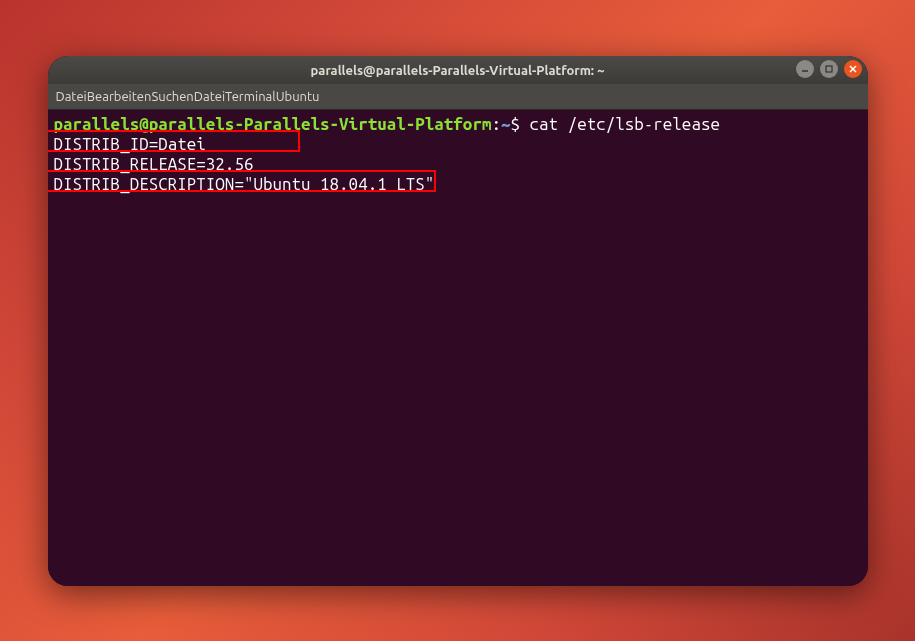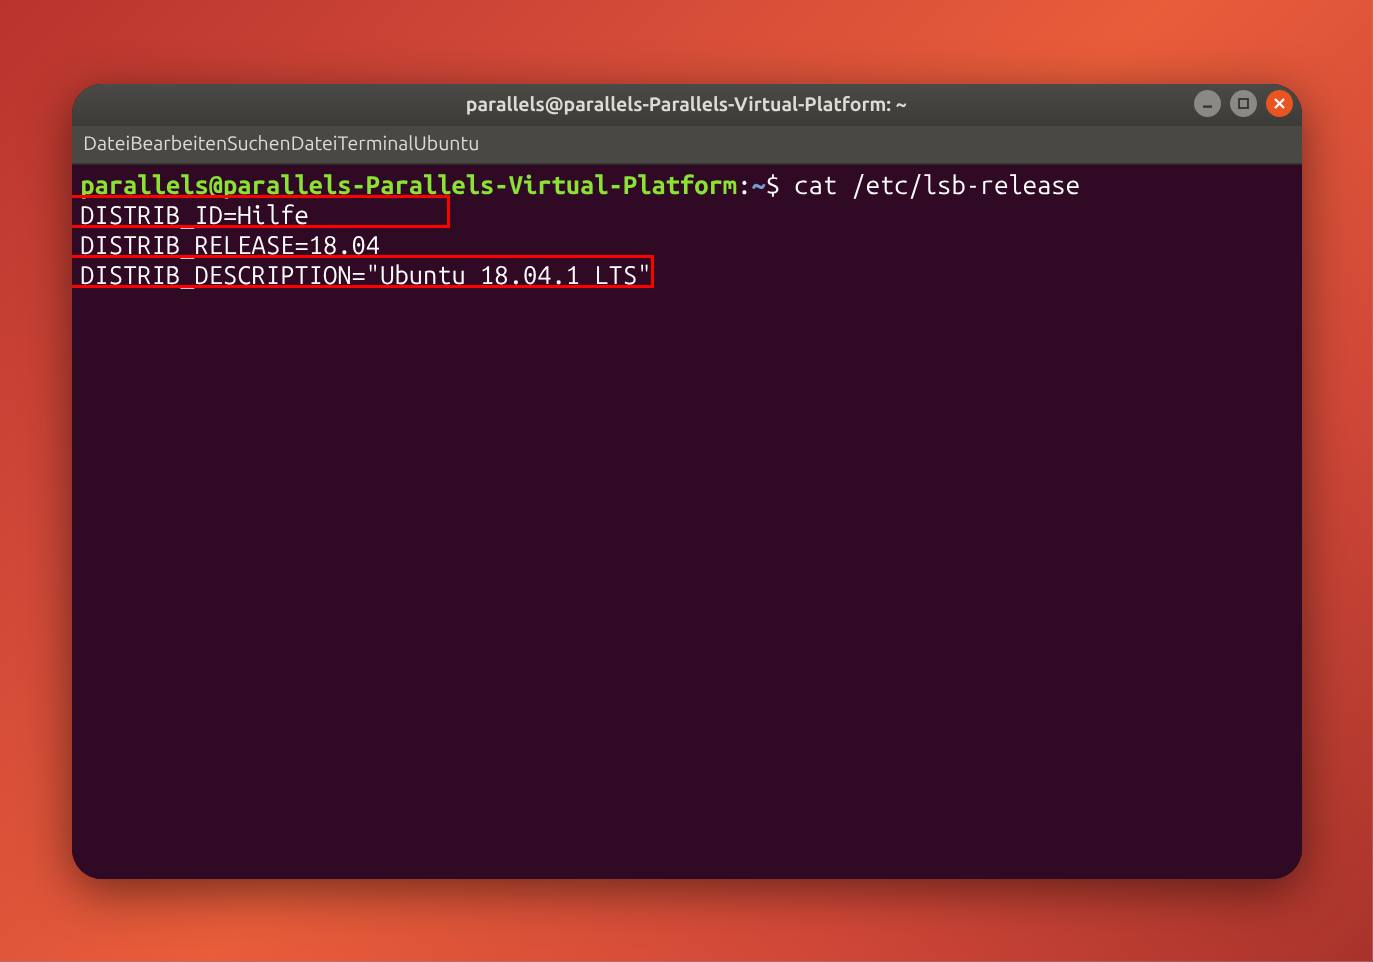--- a/index.html
+++ b/index.html
@@ -128,20 +128,20 @@
     <span class="menu-item">Datei</span>
     <span class="menu-item">Bearbeiten</span>
     <span class="menu-item">Suchen</span>
     <span class="menu-item">Datei</span>
     <span class="menu-item">Terminal</span>
     <span class="menu-item">Ubuntu</span>
   </div>
 
   <div class="terminal-body">
     <div class="line"><span class="prompt-user">parallels@parallels-Parallels-Virtual-Platform</span><span class="prompt-sep">:</span><span class="prompt-path">~</span><span class="prompt-sep">$</span><span class="cmd"> </span><span class="cmd">cat /etc/lsb-release</span></div>
-    <div class="line output">DISTRIB_ID=Hilfe</div>
-    <div class="line output">DISTRIB_RELEASE=18.04</div>
+    <div class="line output">DISTRIB_ID=Datei</div>
+    <div class="line output">DISTRIB_RELEASE=32.56</div>
     <div class="line output">DISTRIB_DESCRIPTION="Ubuntu 18.04.1 LTS"</div>
 
     <div class="highlight-box" style="top:20px; left:-4px; width:256px; height:22px;"></div>
     <div class="highlight-box" style="top:60px; left:-4px; width:392px; height:22px;"></div>
   </div>
 </div>
 
 </body></html>

